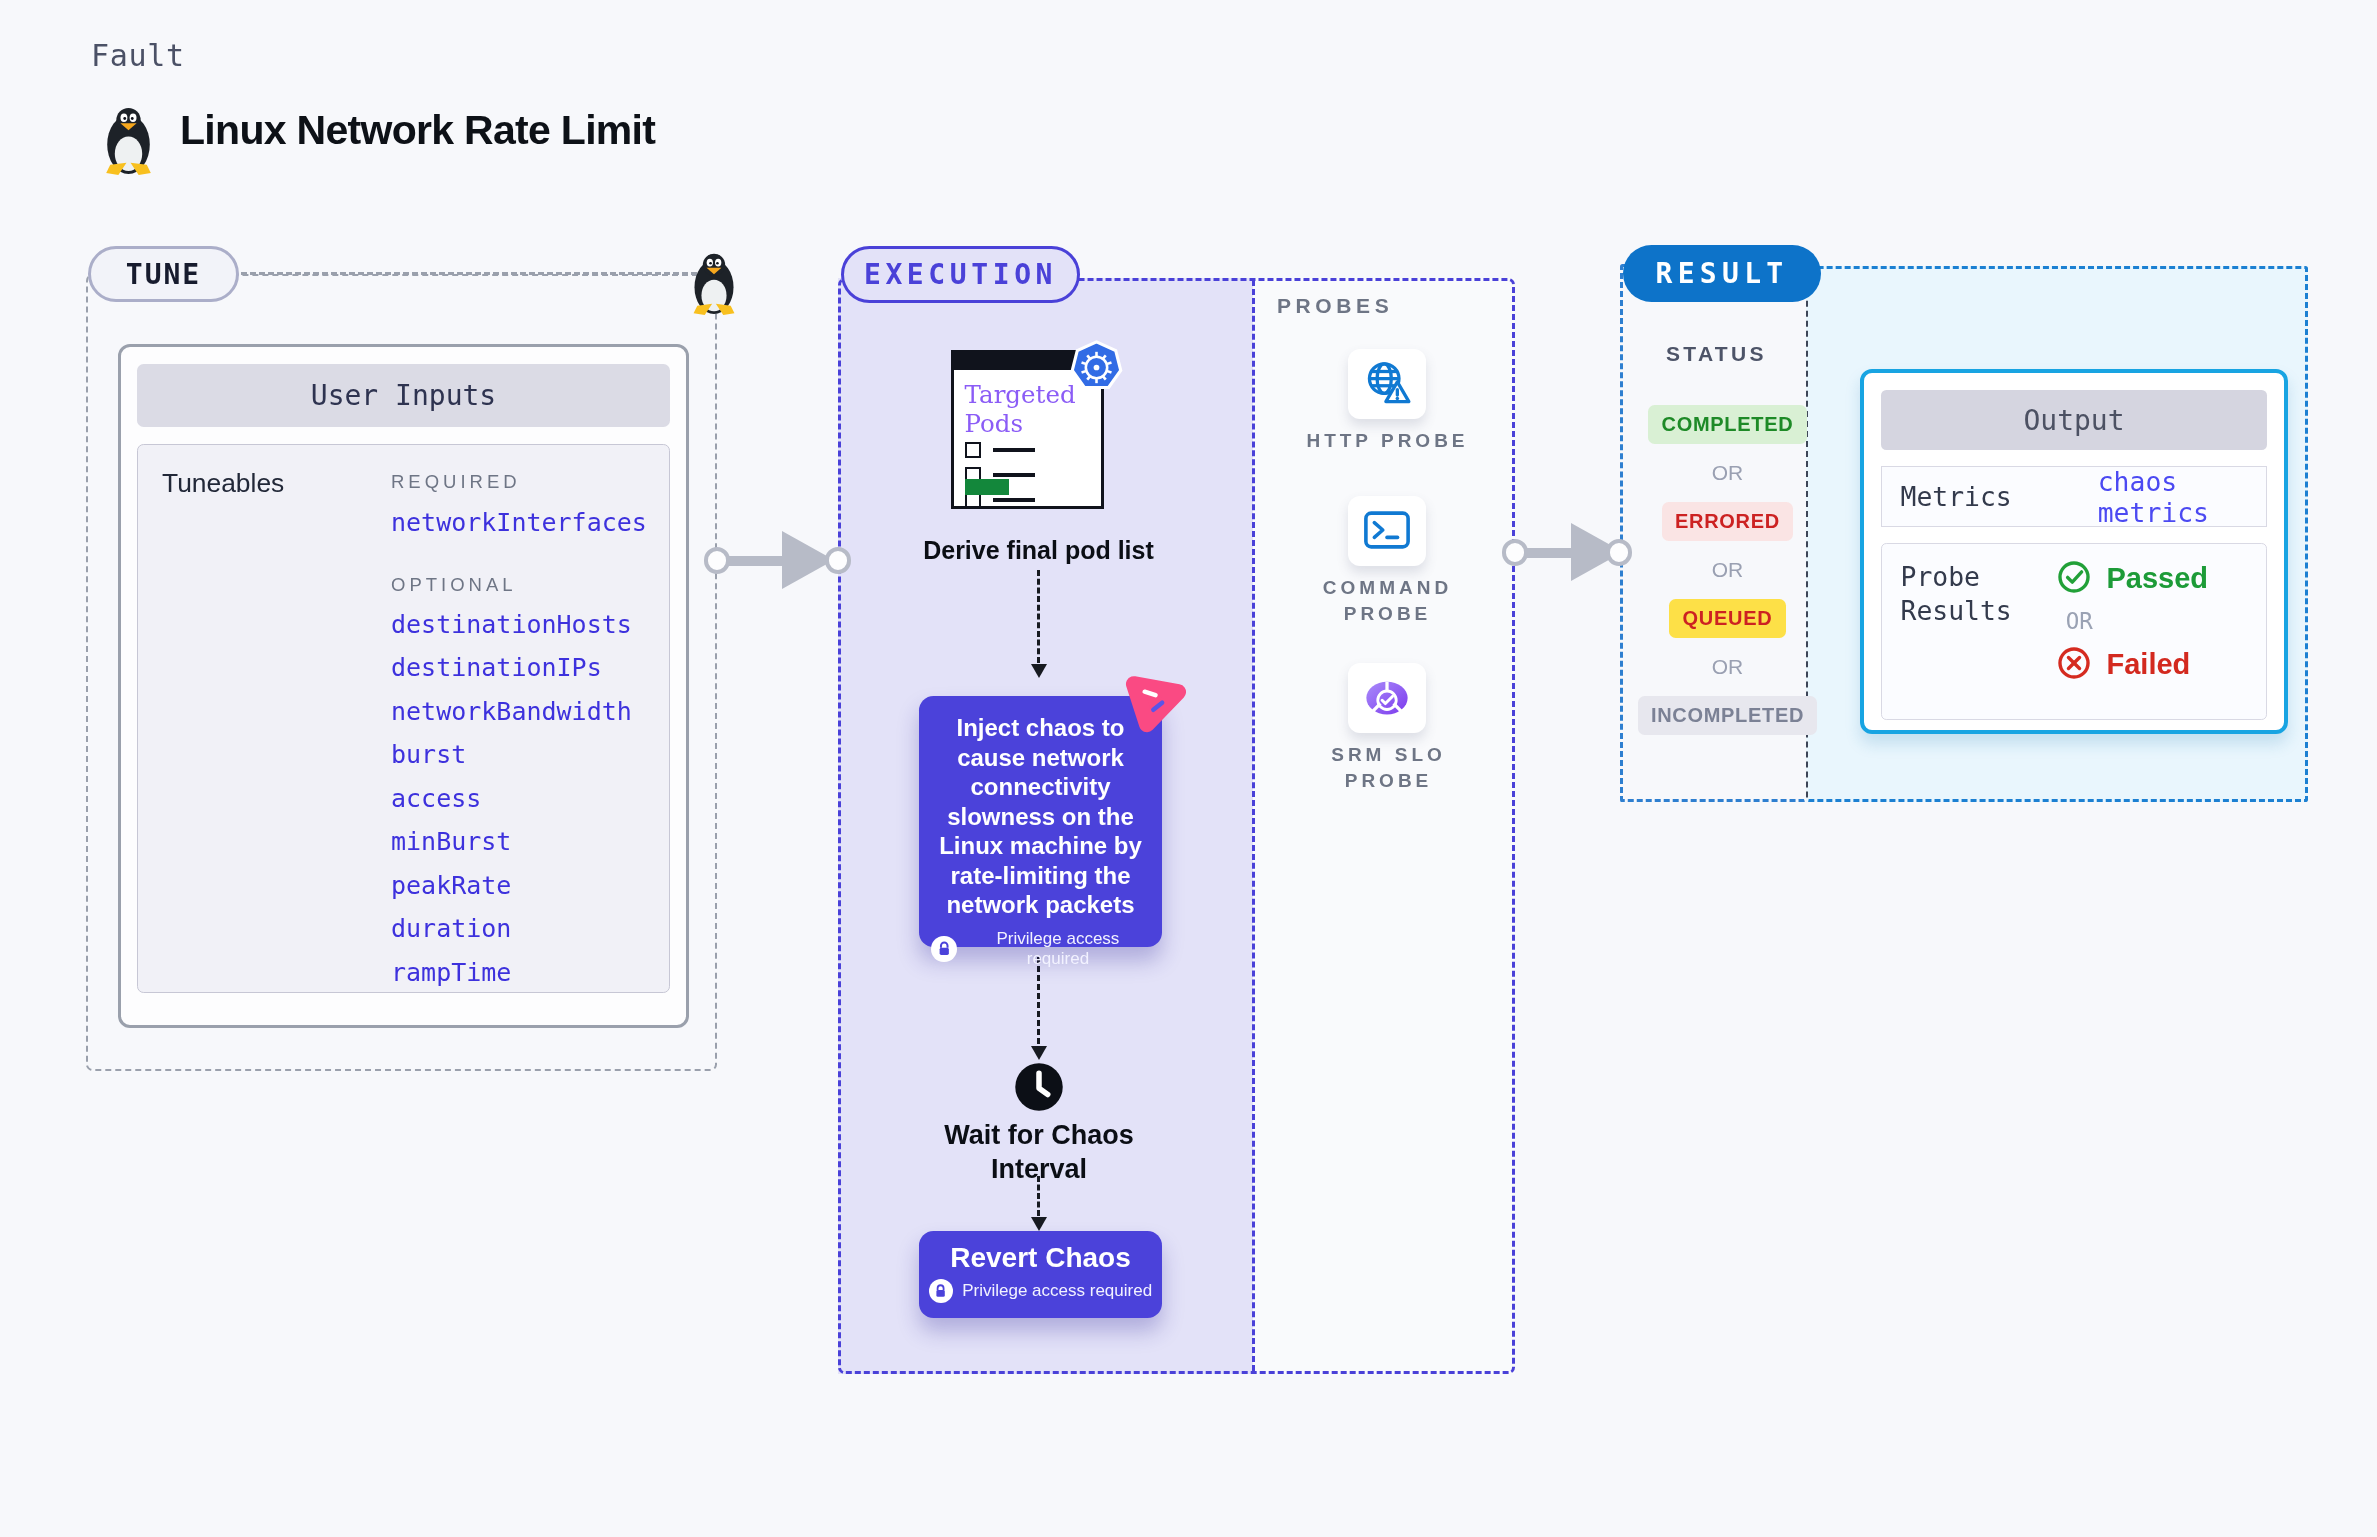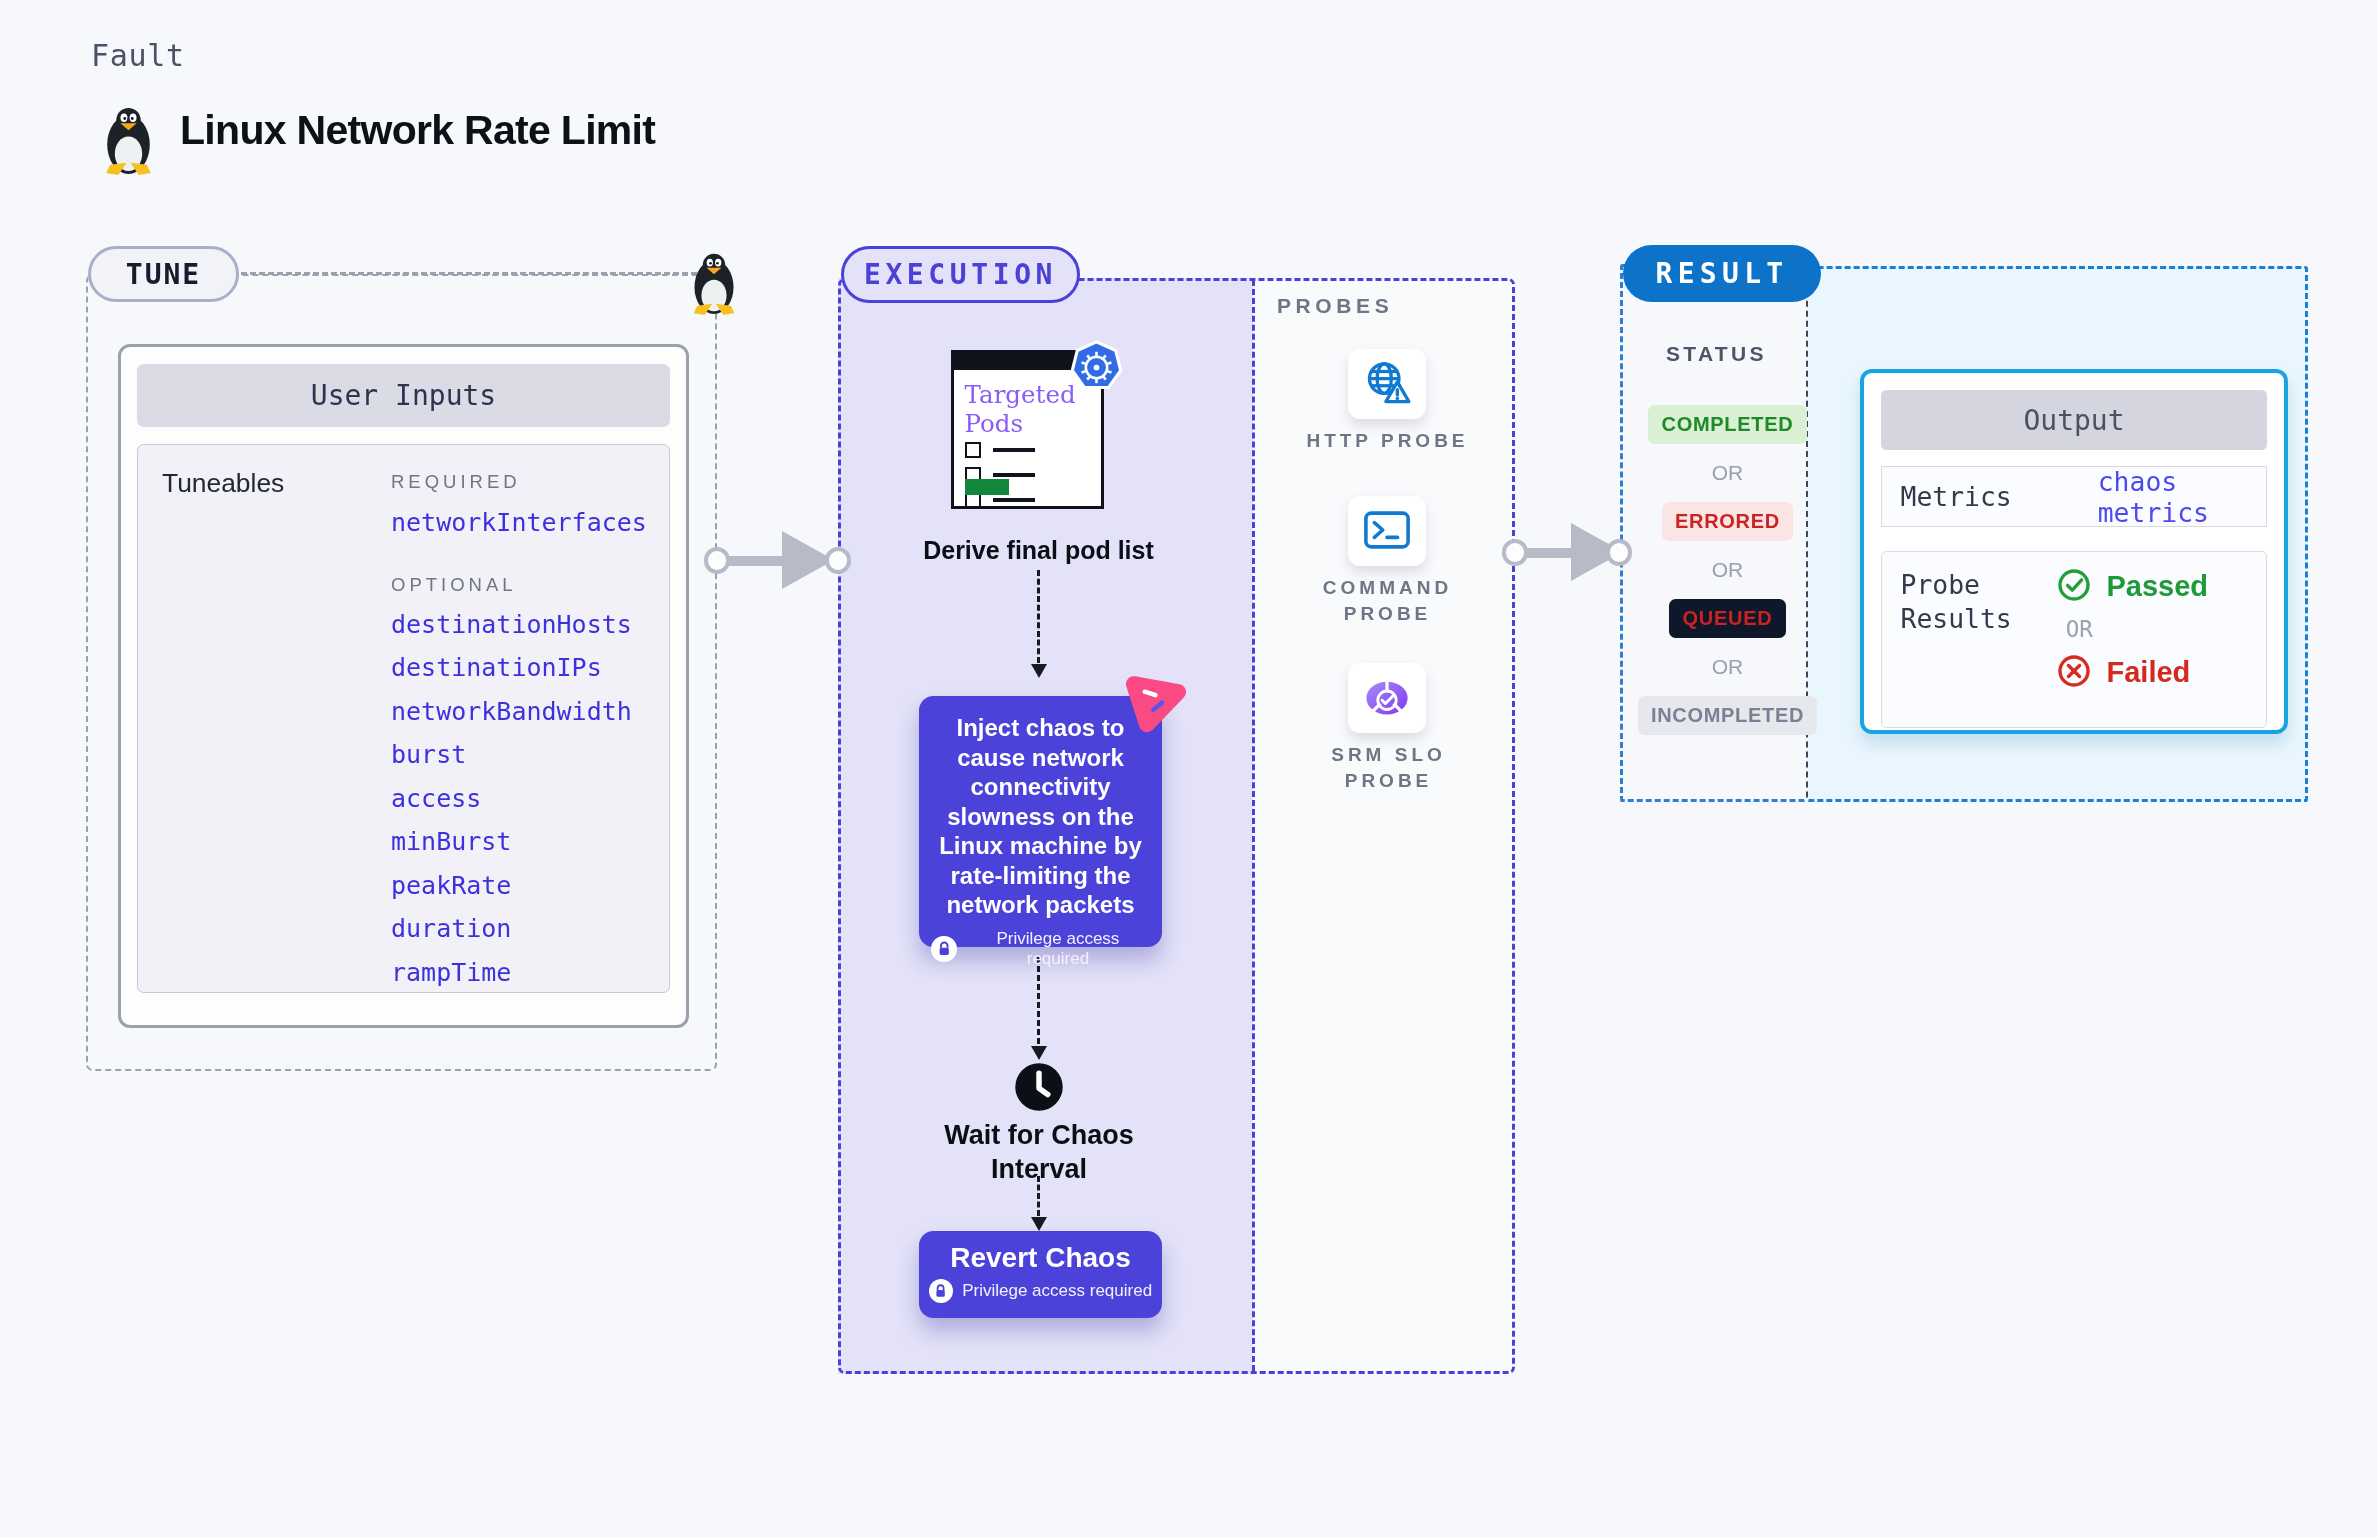--- a/index.html
+++ b/index.html
@@ -104,21 +104,21 @@
                 border:3.3px dashed #1c80d2; border-left:2px dashed #3e4657; border-radius:2.6px; z-index:4; }
   .output-card { left:1860px; top:369px; width:428px; height:365px; background:#ffffff;
                  border:4px solid #18a4e2; border-radius:12px; z-index:8;
                  box-shadow:0 9.3px 14.5px rgba(30,120,180,.18); padding:17px; }
   .output-header { height:60px; background:#d5d5e0; border-radius:5.3px; display:flex; align-items:center;
                    justify-content:center; font-size:28px; color:#4c5163; }
   .metrics-row { margin-top:16px; height:61px; border:1.3px solid #d9d9e4; border-radius:0; background:#fbfcff;
                  display:flex; align-items:center; padding:0 18.5px; }
   .row-label { font-size:26.4px; color:#333a4c; }
   .metrics-value { font-size:26.4px; color:#4b49f2; margin-left:86px; }
-  .proberes-row { margin-top:24px; height:177px; border:1.3px solid #d9d9e4; border-radius:5.3px; background:#fbfcff;
+  .proberes-row { margin-top:16px; height:177px; border:1.3px solid #d9d9e4; border-radius:5.3px; background:#fbfcff;
                   display:flex; padding:16px 18.5px; }
   .proberes-label { width:132px; font-size:26.4px; line-height:1.3; color:#333a4c; }
   .proberes-col { display:flex; flex-direction:column; margin-left:24px; }
   .res-line { display:flex; align-items:center; }
   .res-text { font-size:29px; font-weight:bold; margin-left:16px; }
   .passed-text { color:#1d9b38; }
   .failed-text { color:#d3291f; }
   .or-mono { font-size:22.5px; color:#9aa2b4; margin:12px 0 12px 9.3px; }
 </style>
 </head>
@@ -347,21 +347,21 @@
   <div class="abs status-box"></div>
   <div class="abs output-box"></div>
   <div class="abs pill pill-result">RESULT</div>
 
   <div class="abs status-label">STATUS</div>
   <div class="abs status-col">
     <span class="badge" style="background: rgb(217, 240, 212); color: rgb(30, 138, 39);">COMPLETED</span>
     <span class="or-label">OR</span>
     <span class="badge" style="background: rgb(250, 228, 228); color: rgb(204, 34, 34);">ERRORED</span>
     <span class="or-label">OR</span>
-    <span class="badge" style="background: #0f172a; color: rgb(204, 34, 34);">QUEUED</span>
+    <span class="badge" style="background: #fde047; color: rgb(204, 34, 34);">QUEUED</span>
     <span class="or-label">OR</span>
     <span class="badge" style="background: rgb(231, 231, 238); color: rgb(123, 129, 149);">INCOMPLETED</span>
   </div>
 
   <div class="abs output-card">
     <div class="output-header mono">Output</div>
     <div class="metrics-row">
       <span class="row-label mono">Metrics</span>
       <span class="metrics-value mono">chaos metrics</span>
     </div>

